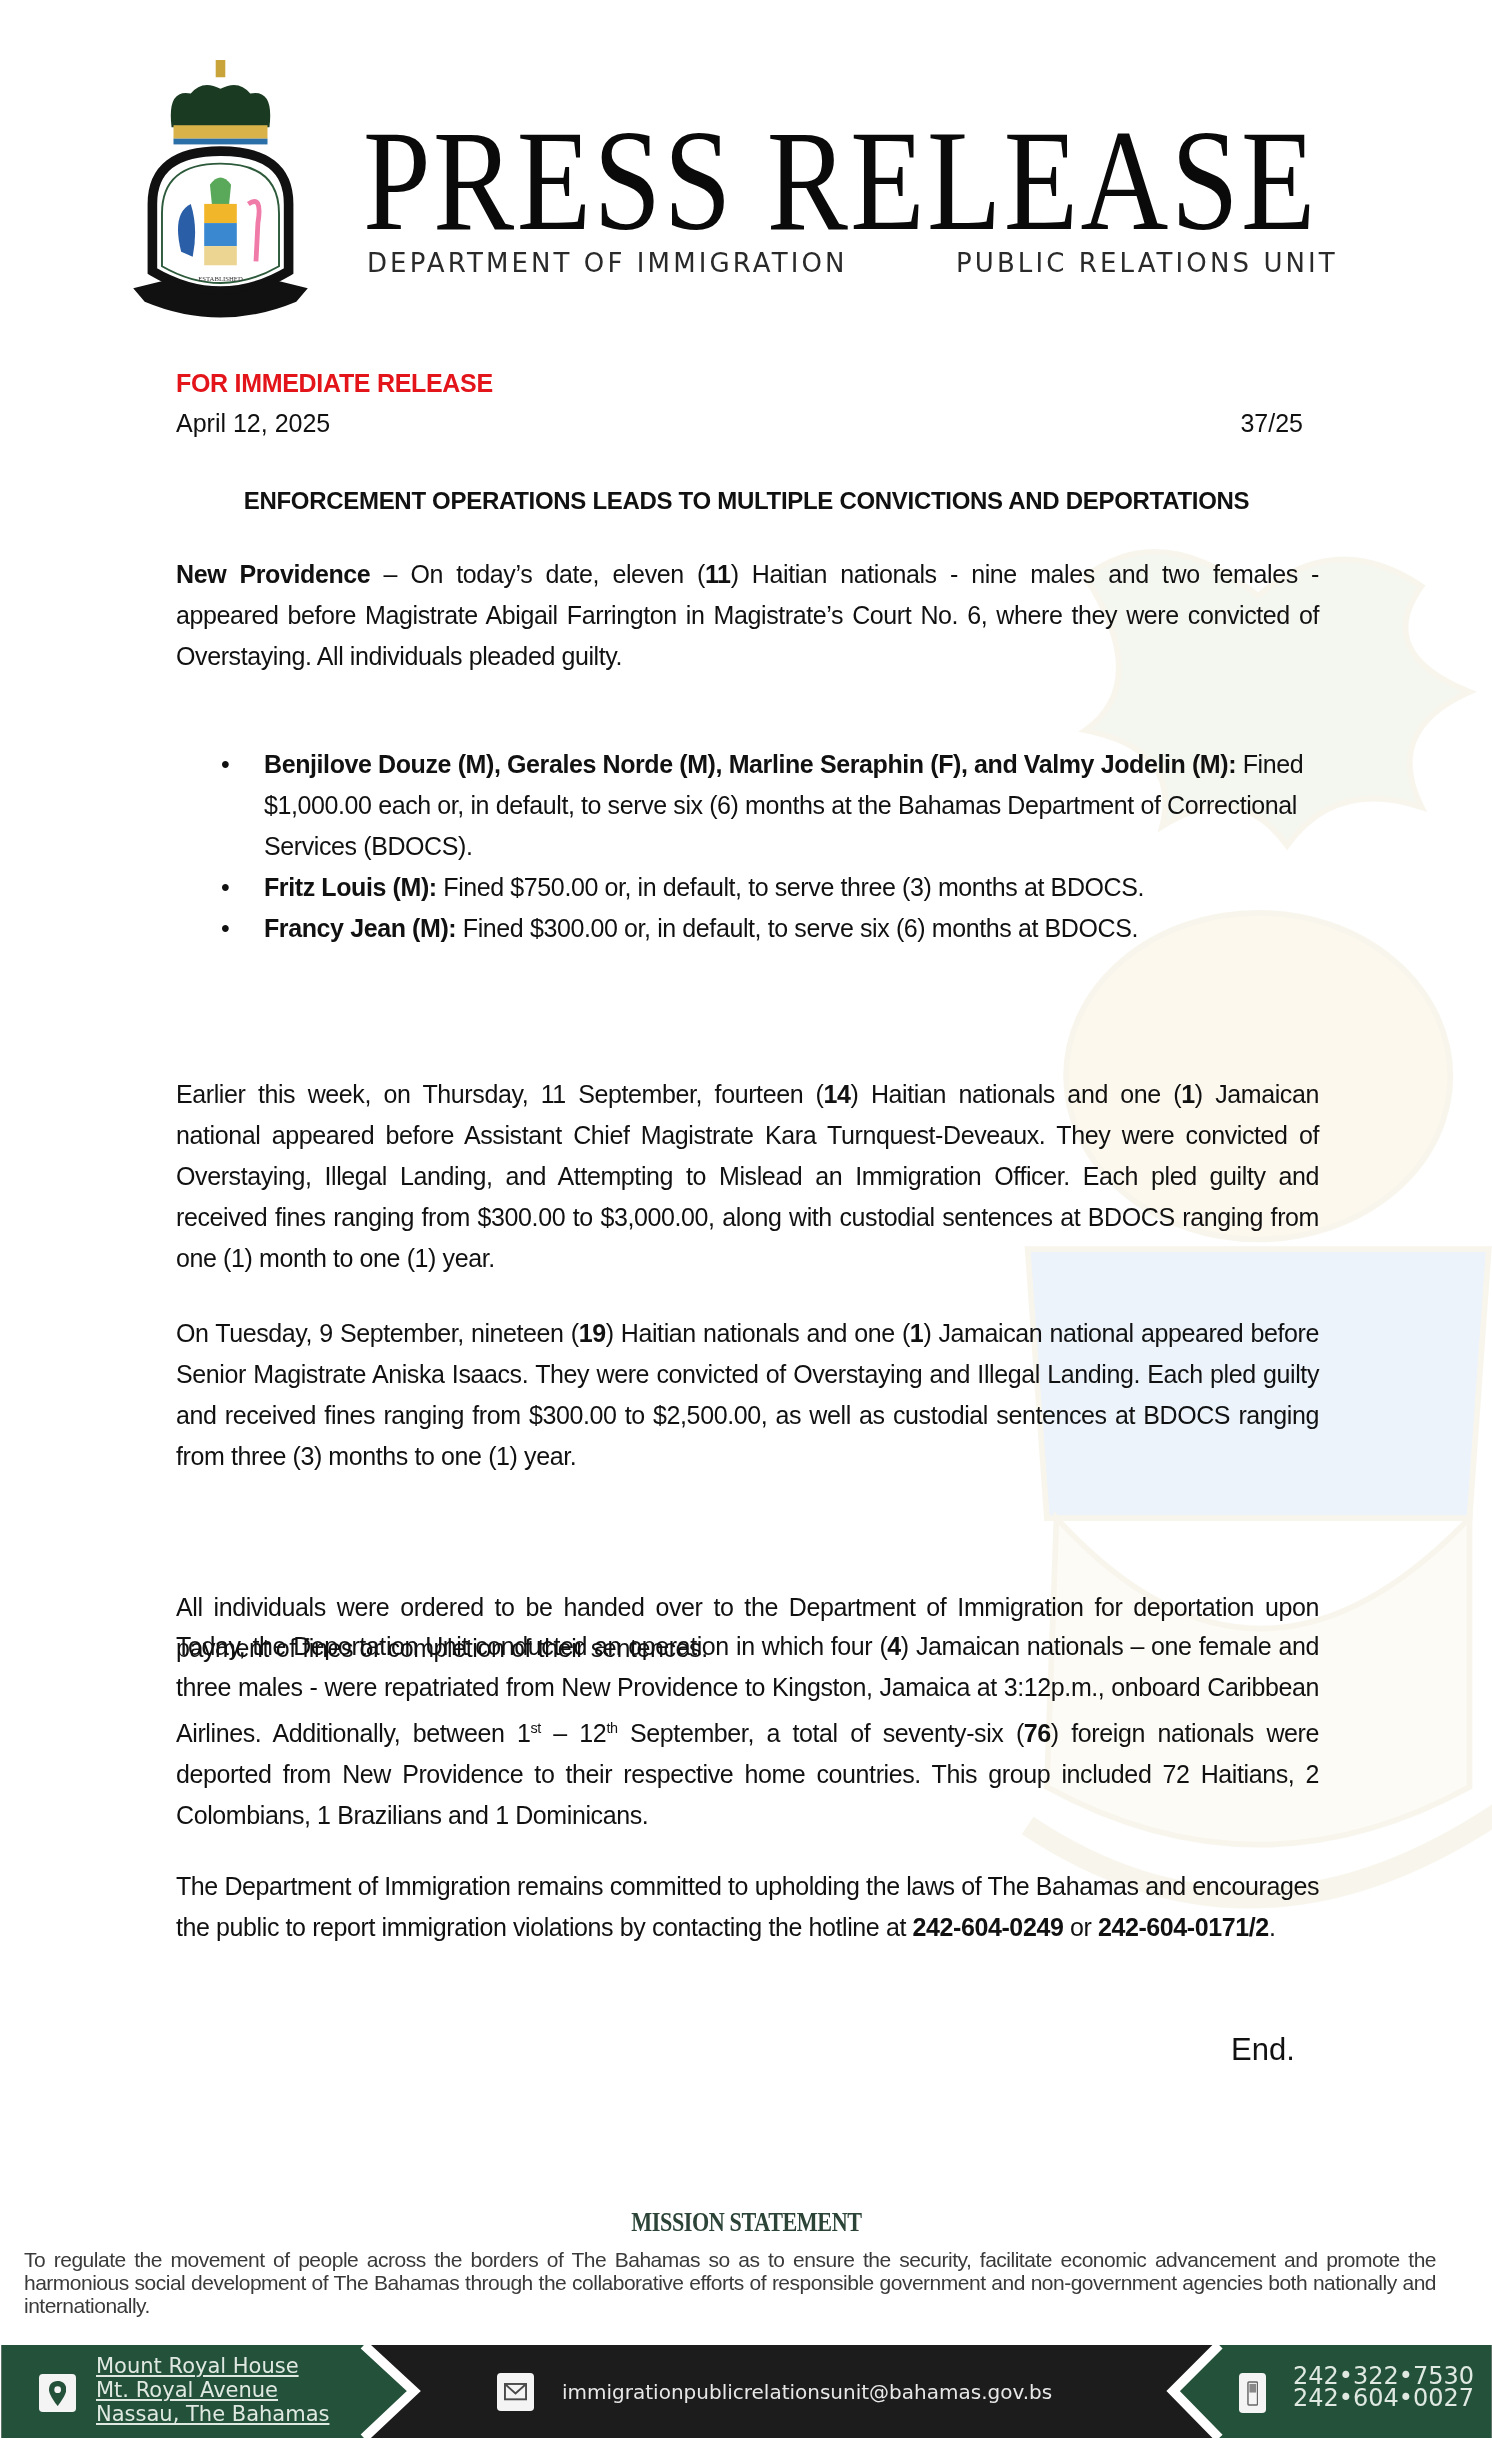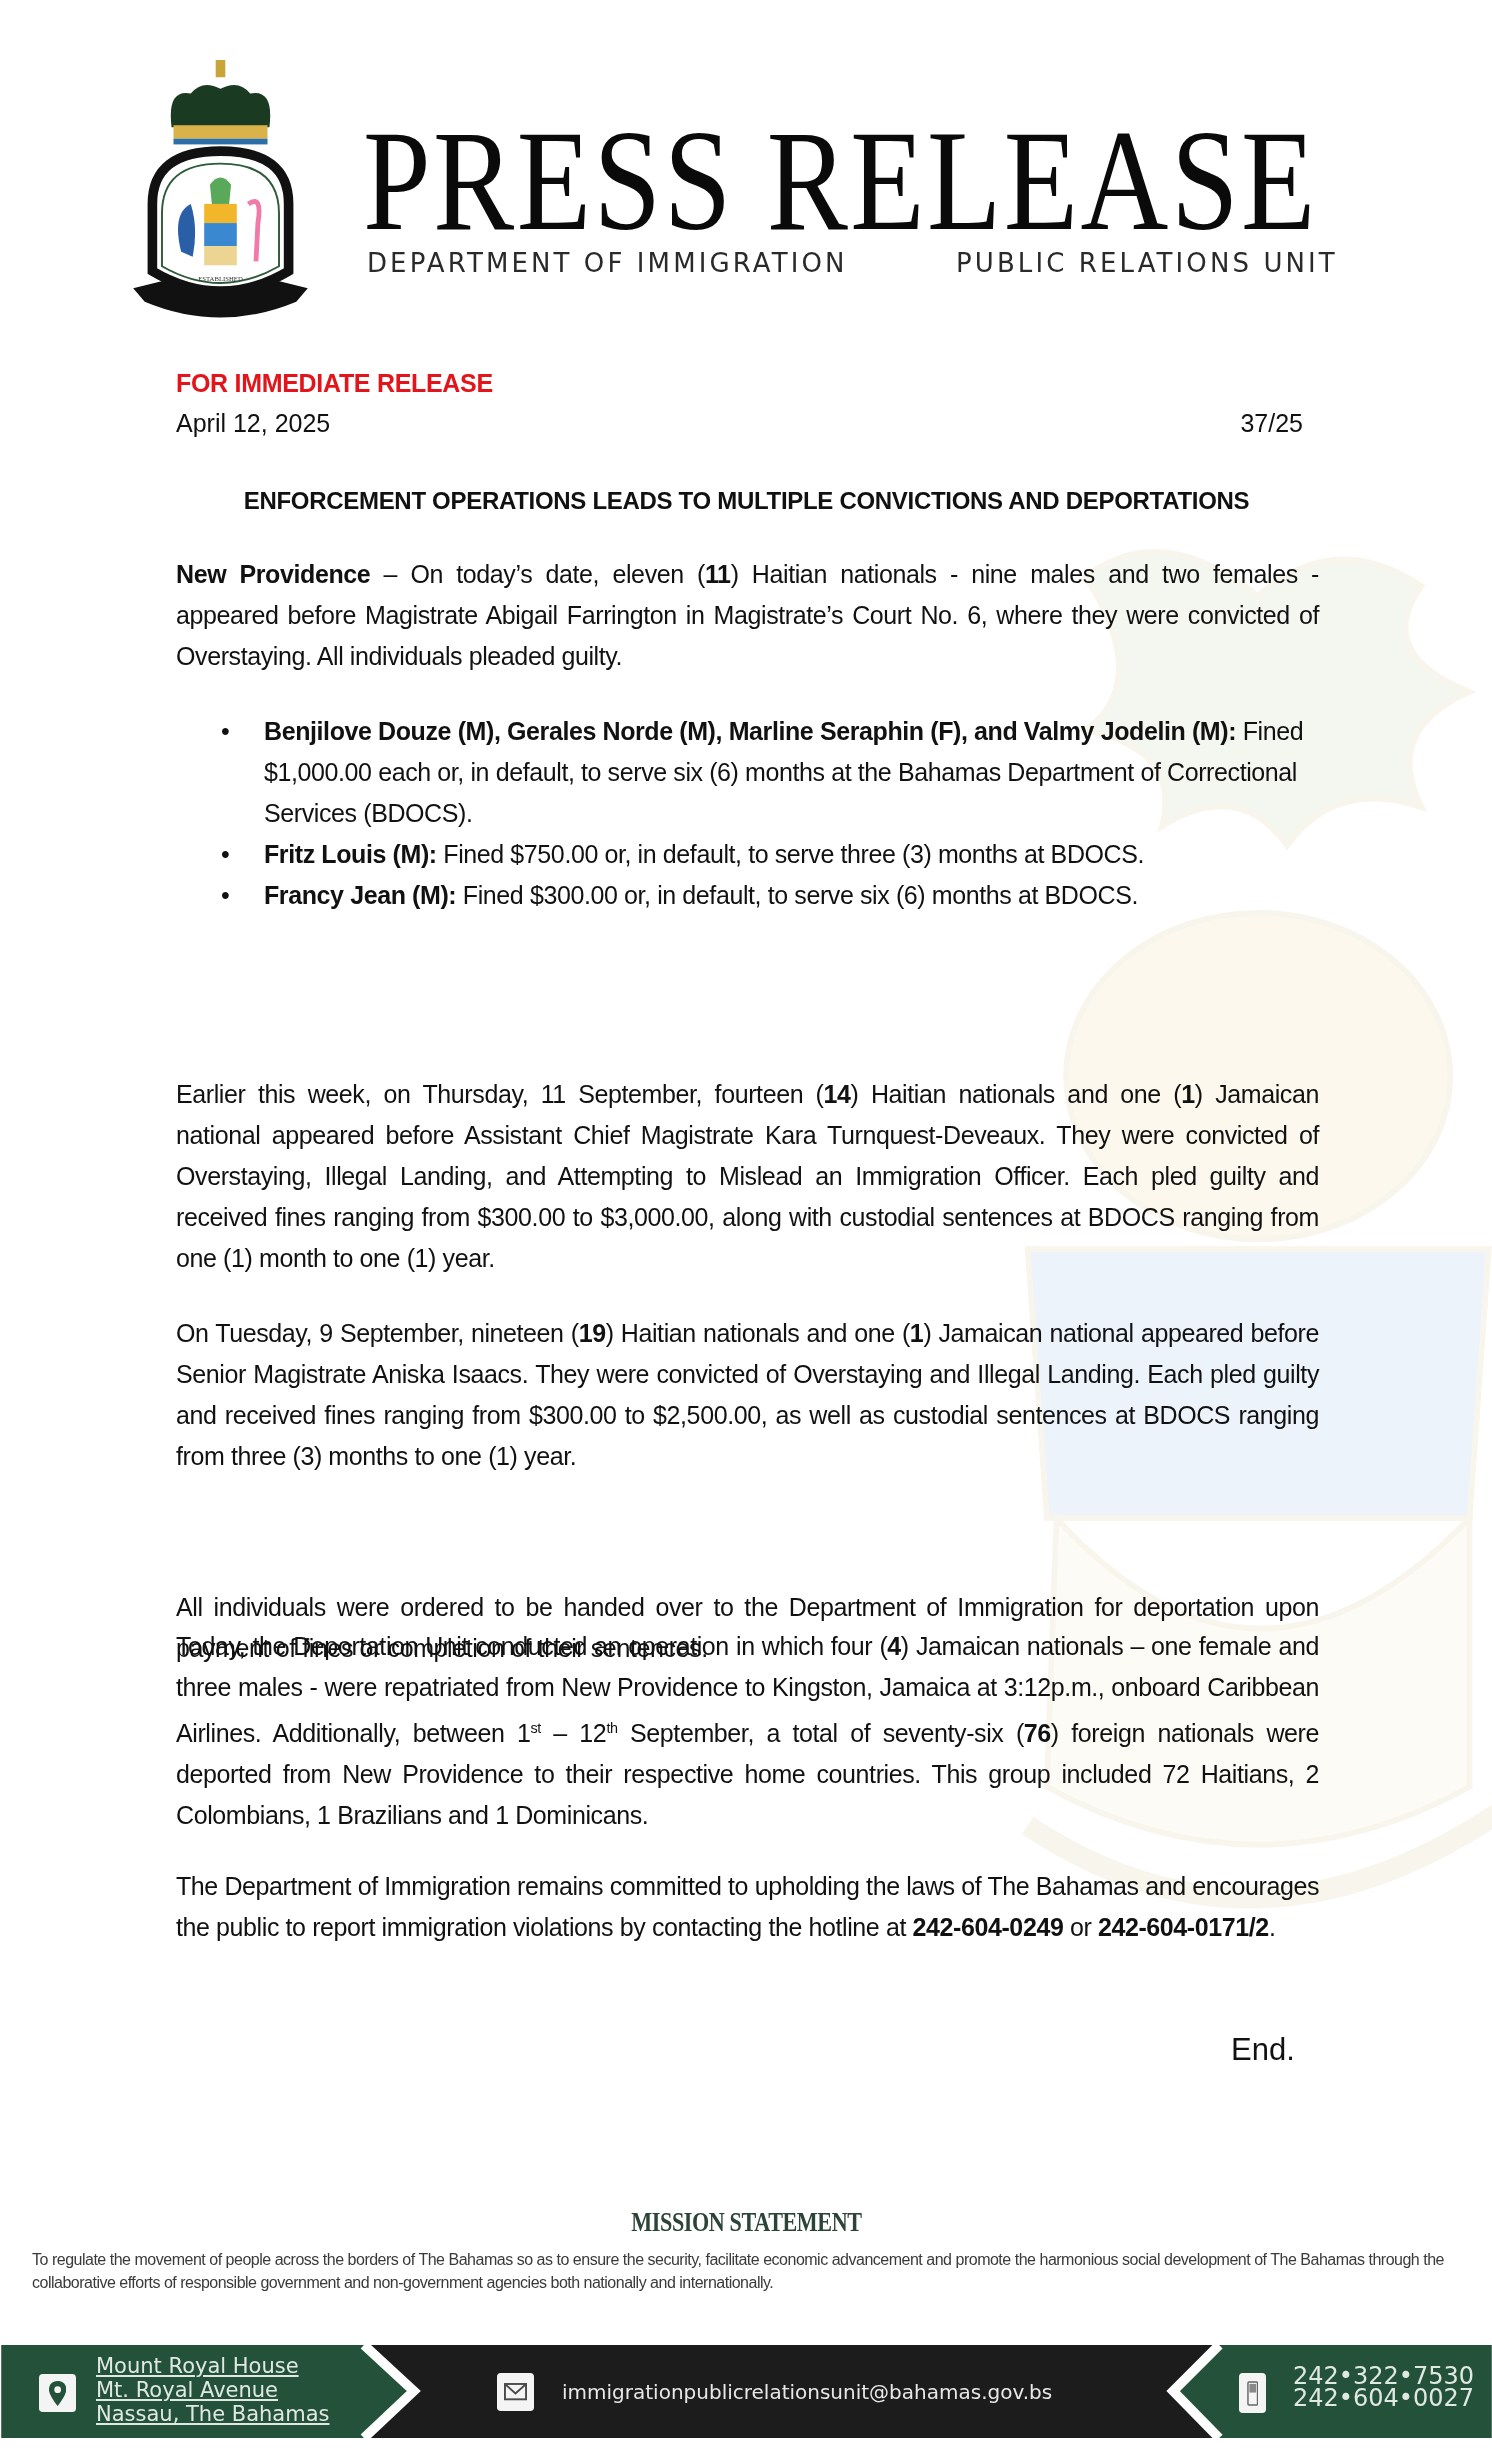--- a/index.html
+++ b/index.html
@@ -17,30 +17,30 @@
   .sub-dept { left: 367px; top: 248px; font-family: "DejaVu Sans", sans-serif; font-size: 26px; letter-spacing: 3.1px; color: #2a2a2a; white-space: nowrap; }
   .sub-pru { left: 956px; top: 248px; font-family: "DejaVu Sans", sans-serif; font-size: 26px; letter-spacing: 3.1px; color: #2a2a2a; white-space: nowrap; }
 
   
   .release-tag { left: 176px; top: 369px; font-size: 25px; font-weight: 700; color: #e3151a; letter-spacing: -0.3px; }
   .date { left: 176px; top: 409px; font-size: 25px; }
   .ref { right: 190px; top: 409px; font-size: 25px; }
   .headline { left: 0; width: 1493px; text-align: center; top: 487px; font-size: 24px; font-weight: 700; letter-spacing: -0.3px; }
   .para { left: 176px; width: 1143px; font-size: 25px; line-height: 41px; text-align: justify; letter-spacing: -0.4px; }
   .para b { font-weight: 700; }
-  ul.bullets { position: absolute; left: 176px; width: 1143px; top: 711px; margin: 0; padding: 0 0 0 88px; list-style: none;
+  ul.bullets { position: absolute; left: 176px; width: 1143px; top: 744px; margin: 0; padding: 0 0 0 88px; list-style: none;
                font-size: 25px; line-height: 41px; letter-spacing: -0.4px; box-sizing: border-box; }
   ul.bullets li { position: relative; }
   ul.bullets li::before { content: "\2022"; position: absolute; left: -43px; top: 0; font-size: 25px; }
   .end { left: 1231px; top: 2032px; font-size: 31px; }
 
   
   .mission-title { left: 0; width: 1493px; text-align: center; top: 2207px; font-family: "Liberation Serif", serif; font-weight: 700;
                    font-size: 27px; color: #2b4437; letter-spacing: -0.5px; transform: scaleX(0.82); }
-  .mission-body { left: 32px; width: 1412px; top: 2248px; font-size: 16px; line-height: 23px; color: #3a3a3a; letter-spacing: -0.5px; text-align: justify; }
+  .mission-body { left: 24px; width: 1412px; top: 2248px; font-size: 21px; line-height: 23px; color: #3a3a3a; letter-spacing: -0.5px; text-align: justify; }
 
   
   .footer { left: 0; top: 2345px; width: 1493px; height: 93px; }
   .footer svg { display: block; }
   .f-text { position: absolute; font-family: "DejaVu Sans", sans-serif; color: #dfe9e2; white-space: nowrap; }
   .f-addr { left: 96px; top: 2354px; font-size: 21px; line-height: 24px; text-decoration: underline; }
   .f-email { left: 562px; top: 2380px; font-size: 20px; color: #e8e8e8; }
   .f-phone { left: 1293px; top: 2365px; font-size: 24px; line-height: 22px; }
   .icon-box { position: absolute; background: #f4f4f4; border-radius: 3.8px; display: flex; align-items: center; justify-content: center; }
 </style>

